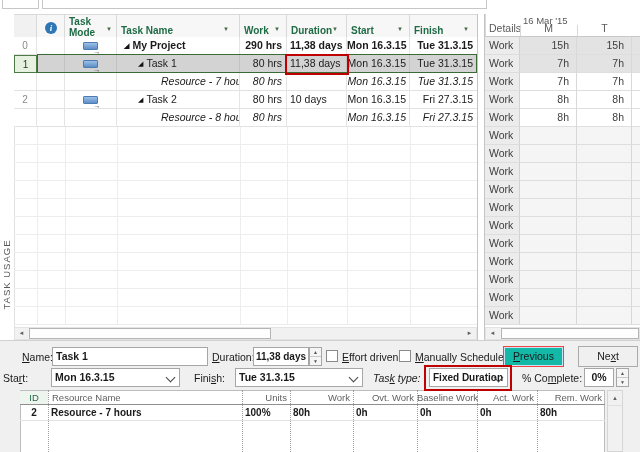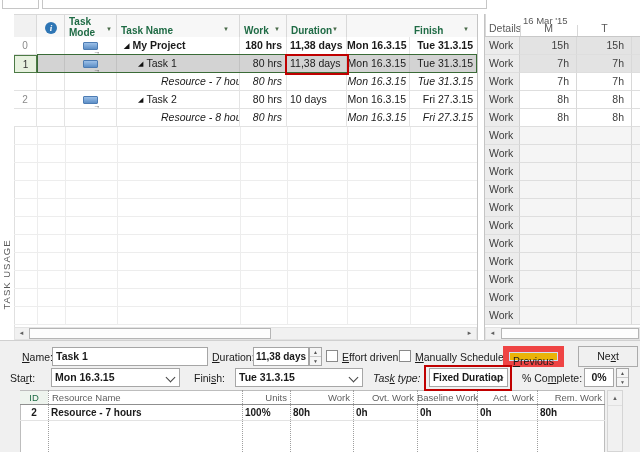--- a/index.html
+++ b/index.html
@@ -106,21 +106,21 @@
   .flabel{position:absolute;color:#1a1a1a;}
   .finput{position:absolute;background:#fff;border:1px solid #a6a6a6;box-sizing:border-box;
           font-weight:bold;line-height:17px;padding:0 3px;white-space:nowrap;overflow:hidden;}
   .chev{position:absolute;right:5px;top:5px;width:6px;height:6px;border-right:1.3px solid #444;border-bottom:1.3px solid #444;transform:rotate(45deg);}
   .spin{position:absolute;width:13px;height:19px;border:1px solid #a6a6a6;box-sizing:border-box;background:#f5f5f5;}
   .spin span{display:block;height:8px;font-size:5px;color:#555;text-align:center;line-height:9px;}
   .spin span:first-child{border-bottom:1px solid #c9c9c9;}
   .cbx{position:absolute;width:12px;height:12px;background:#fff;border:1px solid #8a8a8a;box-sizing:border-box;}
   .btn{position:absolute;height:21px;background:#f0f0f0;border:1px solid #ababab;box-sizing:border-box;
        text-align:center;line-height:19px;color:#1a1a1a;}
-  .btn-focus{border:6px solid #ef4444;box-shadow:inset 0 0 0 1px #cfe0f2;background:#eab308;}
+  .btn-focus{border:1px solid #ef4444;box-shadow:inset 0 0 0 1px #cfe0f2;background:#14b8a6;}
 
   .redbox{position:absolute;border:2px solid #c00000;box-sizing:border-box;z-index:5;pointer-events:none;}
 
   
   .grid-bg{position:absolute;left:20px;top:390px;width:585px;height:62px;background:#fff;border-top:1px solid #bdbdbd;
            border-left:1px solid #bdbdbd;border-right:1px solid #bdbdbd;box-sizing:border-box;}
   .ghead{position:absolute;top:392px;height:12px;line-height:12px;color:#5f5f5f;font-size:9.5px;white-space:nowrap;}
   .ghead-line{position:absolute;left:20px;top:404px;width:585px;height:1px;background:#8f8f8f;}
   .gid-head{left:20px;width:28px;text-align:center;color:#1f6b45;font-weight:normal;background:#eef4ee;top:391px;height:13px;line-height:13px;}
   .gcell{position:absolute;top:406px;height:13px;line-height:13px;font-weight:bold;font-size:10px;white-space:nowrap;}
@@ -156,37 +156,41 @@
       <span class="harr" style="right:10px;">▼</span>
     </div>
     <div class="hcell h-work">
       <span class="hlab">Work</span>
       <span class="harr" style="right:6px;">▼</span>
     </div>
     <div class="hcell h-dur">
       <span class="hlab">Duration</span>
       <span class="harr" style="right:8px;">▼</span>
     </div>
+    <div class="hcell h-start">
+      <span class="hlab">Start</span>
+      <span class="harr" style="right:6px;">▼</span>
+    </div>
     <div class="hcell h-fin">
       <span class="hlab">Finish</span>
       <span class="harr" style="right:8px;">▼</span>
     </div>
   </div>
 
   <div class="trow" style="top:37px;">
     <div class="c c-rn">0</div>
     <div class="c c-info"></div>
     <div class="c c-mode">
       <span class="micon">
           <span class="mbar"></span>
           <span class="marr">→</span>
         </span>
     </div>
     <div class="c c-name b lvl0"><span class="tri">◢</span><span>My Project</span></div>
-    <div class="c c-work b">180 hrs</div>
+    <div class="c c-work b">290 hrs</div>
     <div class="c c-dur b">11,38 days</div>
     <div class="c c-start b">Mon 16.3.15</div>
     <div class="c c-fin b">Tue 31.3.15</div>
   </div>
 
   <div class="trow sel" style="top:55px;">
     <div class="c c-rn">1</div>
     <div class="c c-info"></div>
     <div class="c c-mode">
       <span class="micon">
@@ -397,21 +401,21 @@
 
     <span class="cbx" style="left:326px;top:9px;"></span>
     <div class="flabel" style="left:342px;top:10px;"><u>E</u>ffort driven</div>
 
     <span class="cbx" style="left:399px;top:9px;"></span>
     <div class="flabel" style="left:415px;top:10px;"><u>M</u>anually Scheduled</div>
 
     <div class="btn btn-focus" style="left:503px;top:5px;width:61px;"><u>P</u>revious</div>
     <div class="btn" style="left:578px;top:5px;width:60px;">Ne<u>x</u>t</div>
 
-    <div class="flabel" style="left:10px;top:31px;">Sta<u>r</u>t:</div>
+    <div class="flabel" style="left:3px;top:31px;">Sta<u>r</u>t:</div>
     <div class="finput" style="left:51px;top:27px;width:129px;height:19px;">
       <span>Mon 16.3.15</span><span class="chev"></span>
     </div>
 
     <div class="flabel" style="left:194px;top:31px;">Fini<u>s</u>h:</div>
     <div class="finput" style="left:235px;top:27px;width:128px;height:19px;">
       <span>Tue 31.3.15</span><span class="chev"></span>
     </div>
 
     <div class="flabel" style="left:373px;top:31px;font-style:italic;">Tas<u>k</u> type:</div>

